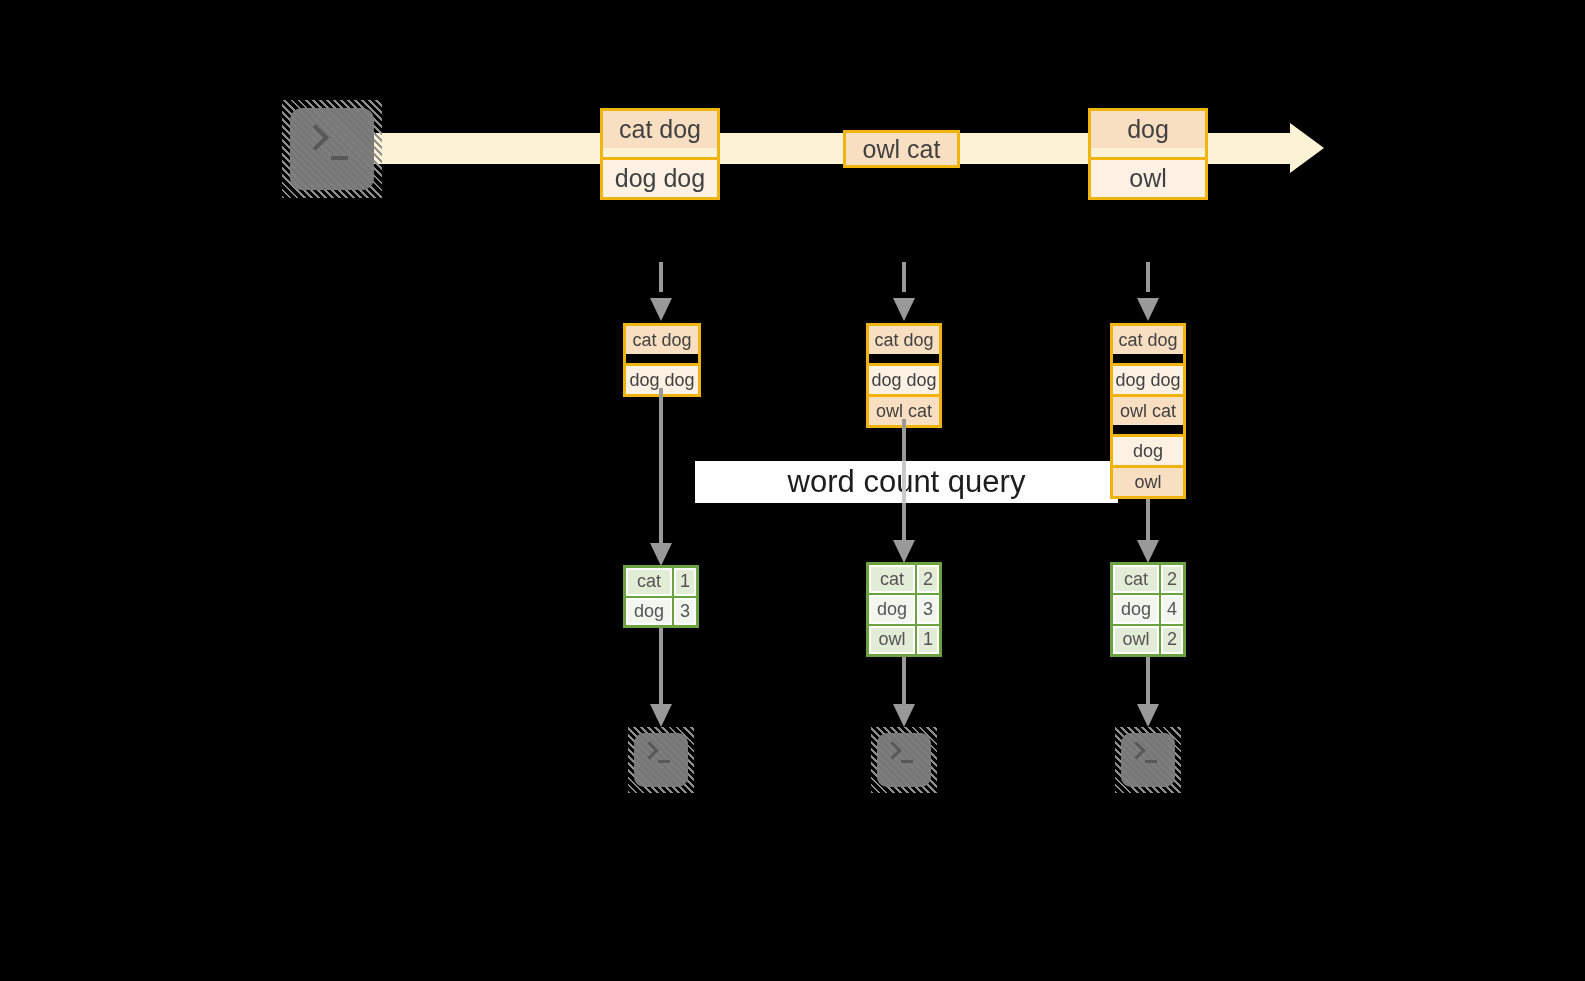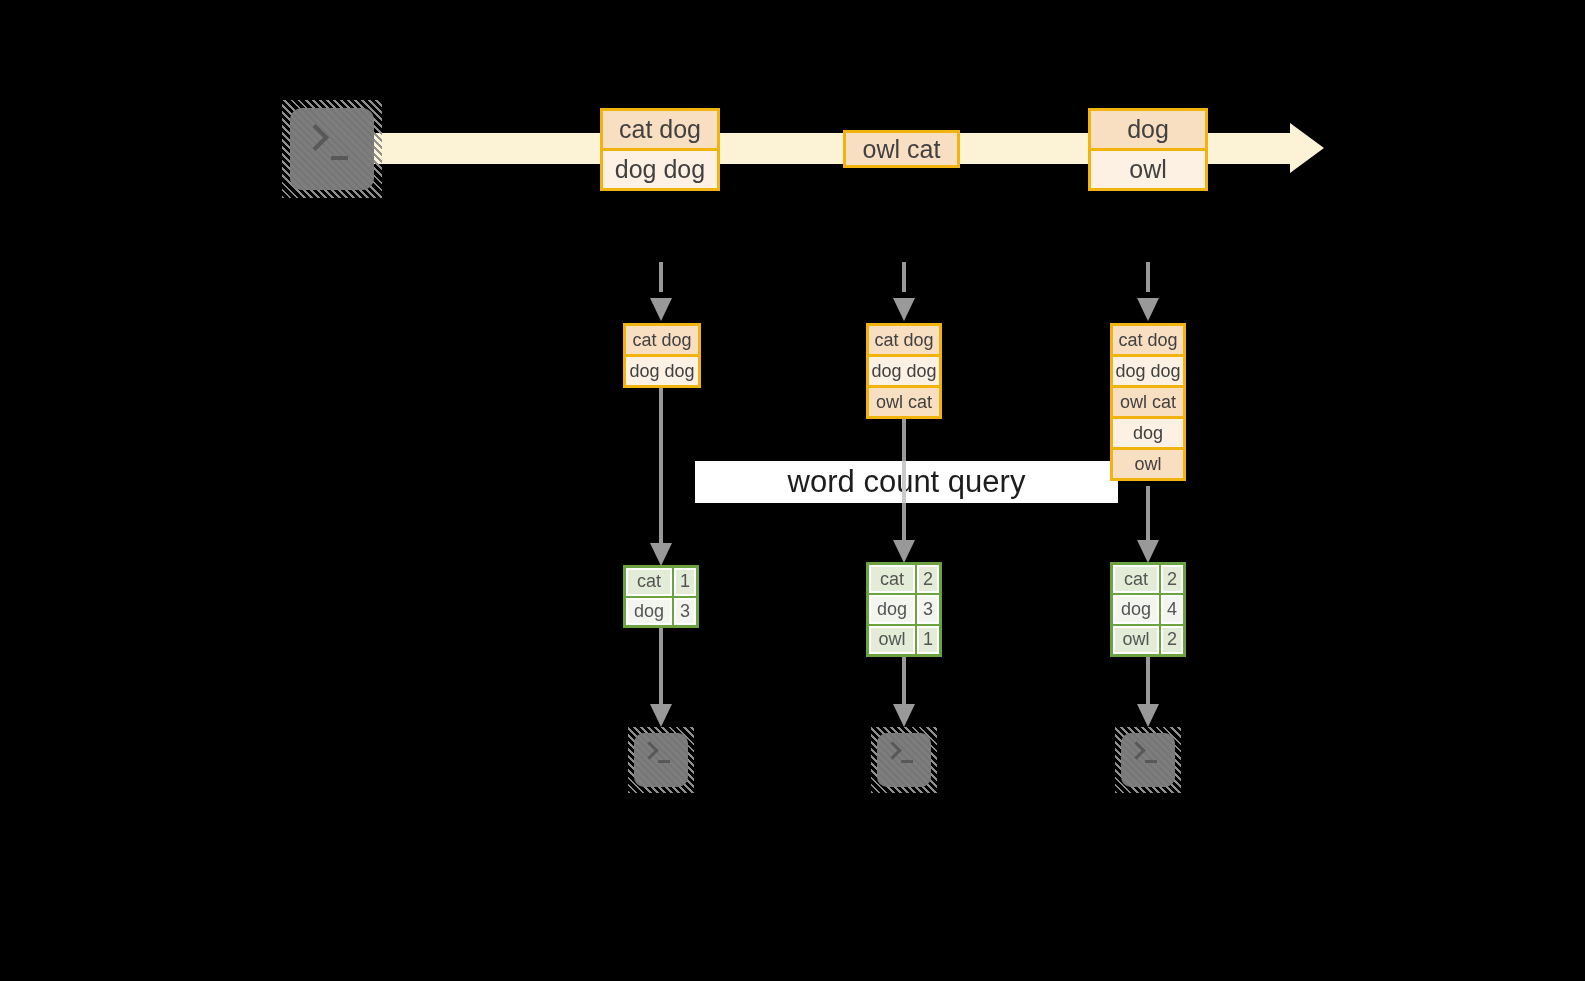--- a/index.html
+++ b/index.html
@@ -25,21 +25,21 @@
   .stream-band{position:absolute;left:350px;top:133px;width:940px;height:31px;background:var(--stream_band);z-index:0;}
   .stream-head{position:absolute;left:1290px;top:123px;width:0;height:0;
     border-top:25px solid transparent;border-bottom:25px solid transparent;
     border-left:34px solid var(--stream_band);z-index:0;}
   
   .obox{position:absolute;box-sizing:border-box;border:3px solid var(--box_border);
     display:flex;flex-direction:column;z-index:1;}
   .ocell{display:flex;align-items:center;justify-content:center;color:#414141;}
   .ocell + .ocell{border-top:3px solid var(--box_border);}
   .peach{background:var(--cell_peach);}
-  .cream{background:var(--cell_cream);}
+  .cream{background:var(--cell_cream);margin-top:9px;}
   .obox.top .ocell{height:37px;font-size:25px;}
   .obox.stack .ocell{height:28px;font-size:18px;}
   .obox.stack{z-index:1;}
   .obox.stack.over-band{z-index:4;}
   
   .vline{position:absolute;width:4px;background:var(--arrow_gray);transform:translateX(-50%);z-index:1;}
   .vline.faded{background:var(--arrow_gray_faded);z-index:3;}
   .ahead{position:absolute;width:0;height:0;transform:translateX(-50%);
     border-left:11px solid transparent;border-right:11px solid transparent;
     border-top:23px solid var(--arrow_gray);z-index:1;}

